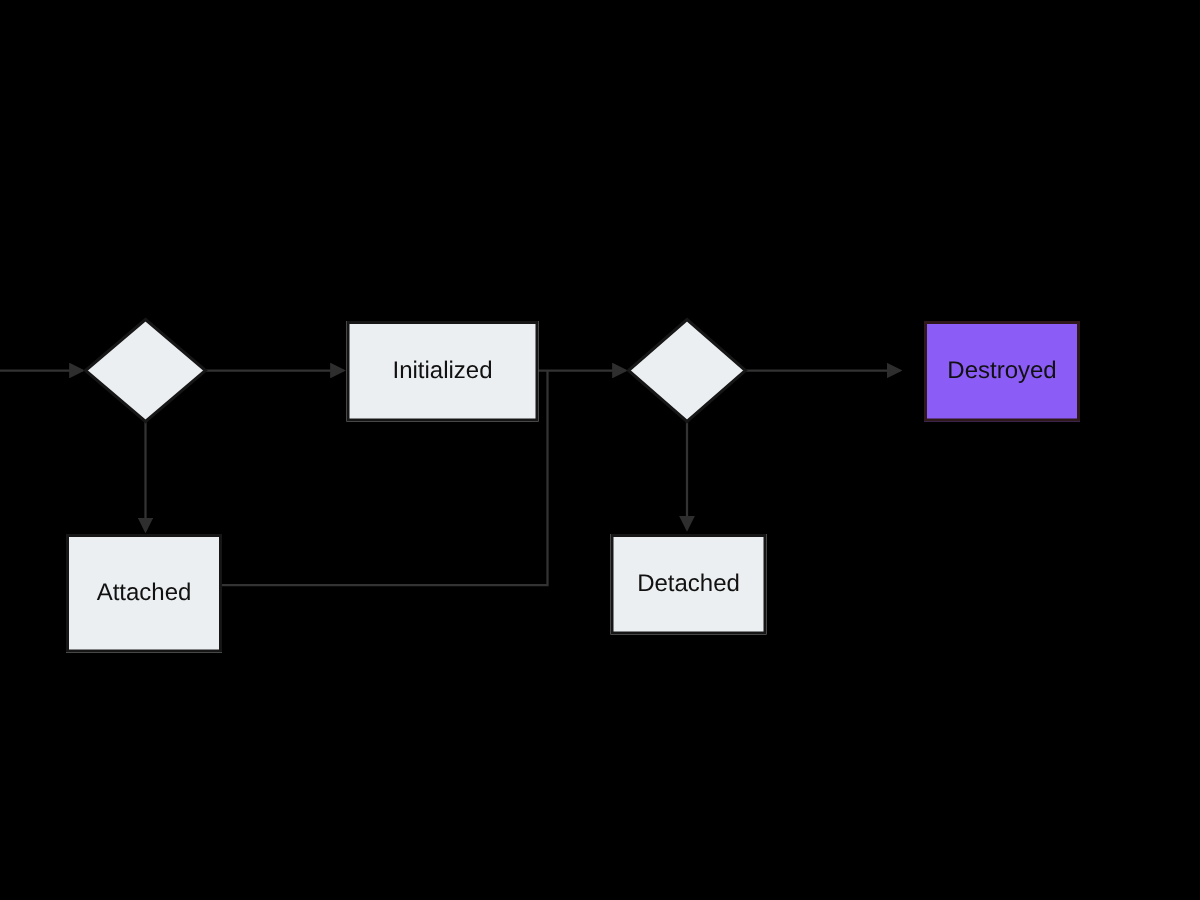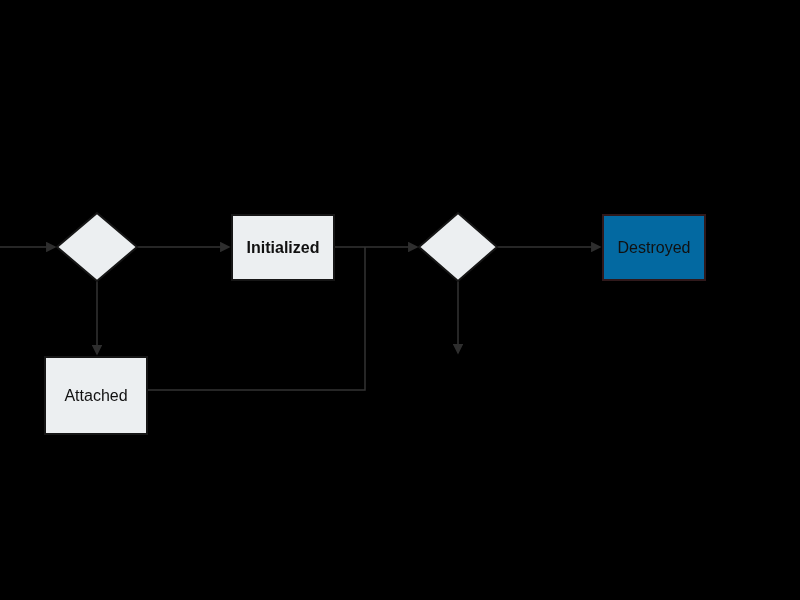--- a/index.html
+++ b/index.html
@@ -29,24 +29,25 @@
     align-items: center;
     justify-content: center;
     box-sizing: border-box;
     font-size: 16px;
     color: #111111;
     border: 2px solid #161616;
     background: #eceff1;
     white-space: nowrap;
   }
   .node.red {
-    background: #0369a1;
+    background: #8b5cf6;
     border-color: #30191b;
+    margin-left: 14px;
   }
-  #node-initialized { left: 231px; top: 214px; width: 104px; height: 67px; font-weight: bold; }
+  #node-initialized { left: 231px; top: 214px; width: 128px; height: 67px; }
   #node-destroyed   { left: 602px; top: 214px; width: 104px; height: 67px; }
   #node-attached    { left: 44px;  top: 356px; width: 104px; height: 79px; }
   #node-detached    { left: 407px; top: 356px; width: 104px; height: 67px; }
   .node-label {
     display: inline-block;
   }
 </style>
 </head>
 <body>
 
@@ -76,14 +77,17 @@
   </div>
 
   <div class="node red" id="node-destroyed">
     <span class="node-label">Destroyed</span>
   </div>
 
   <div class="node" id="node-attached">
     <span class="node-label">Attached</span>
   </div>
 
+  <div class="node" id="node-detached">
+    <span class="node-label">Detached</span>
+  </div>
 
 </div>
 
 </body></html>

